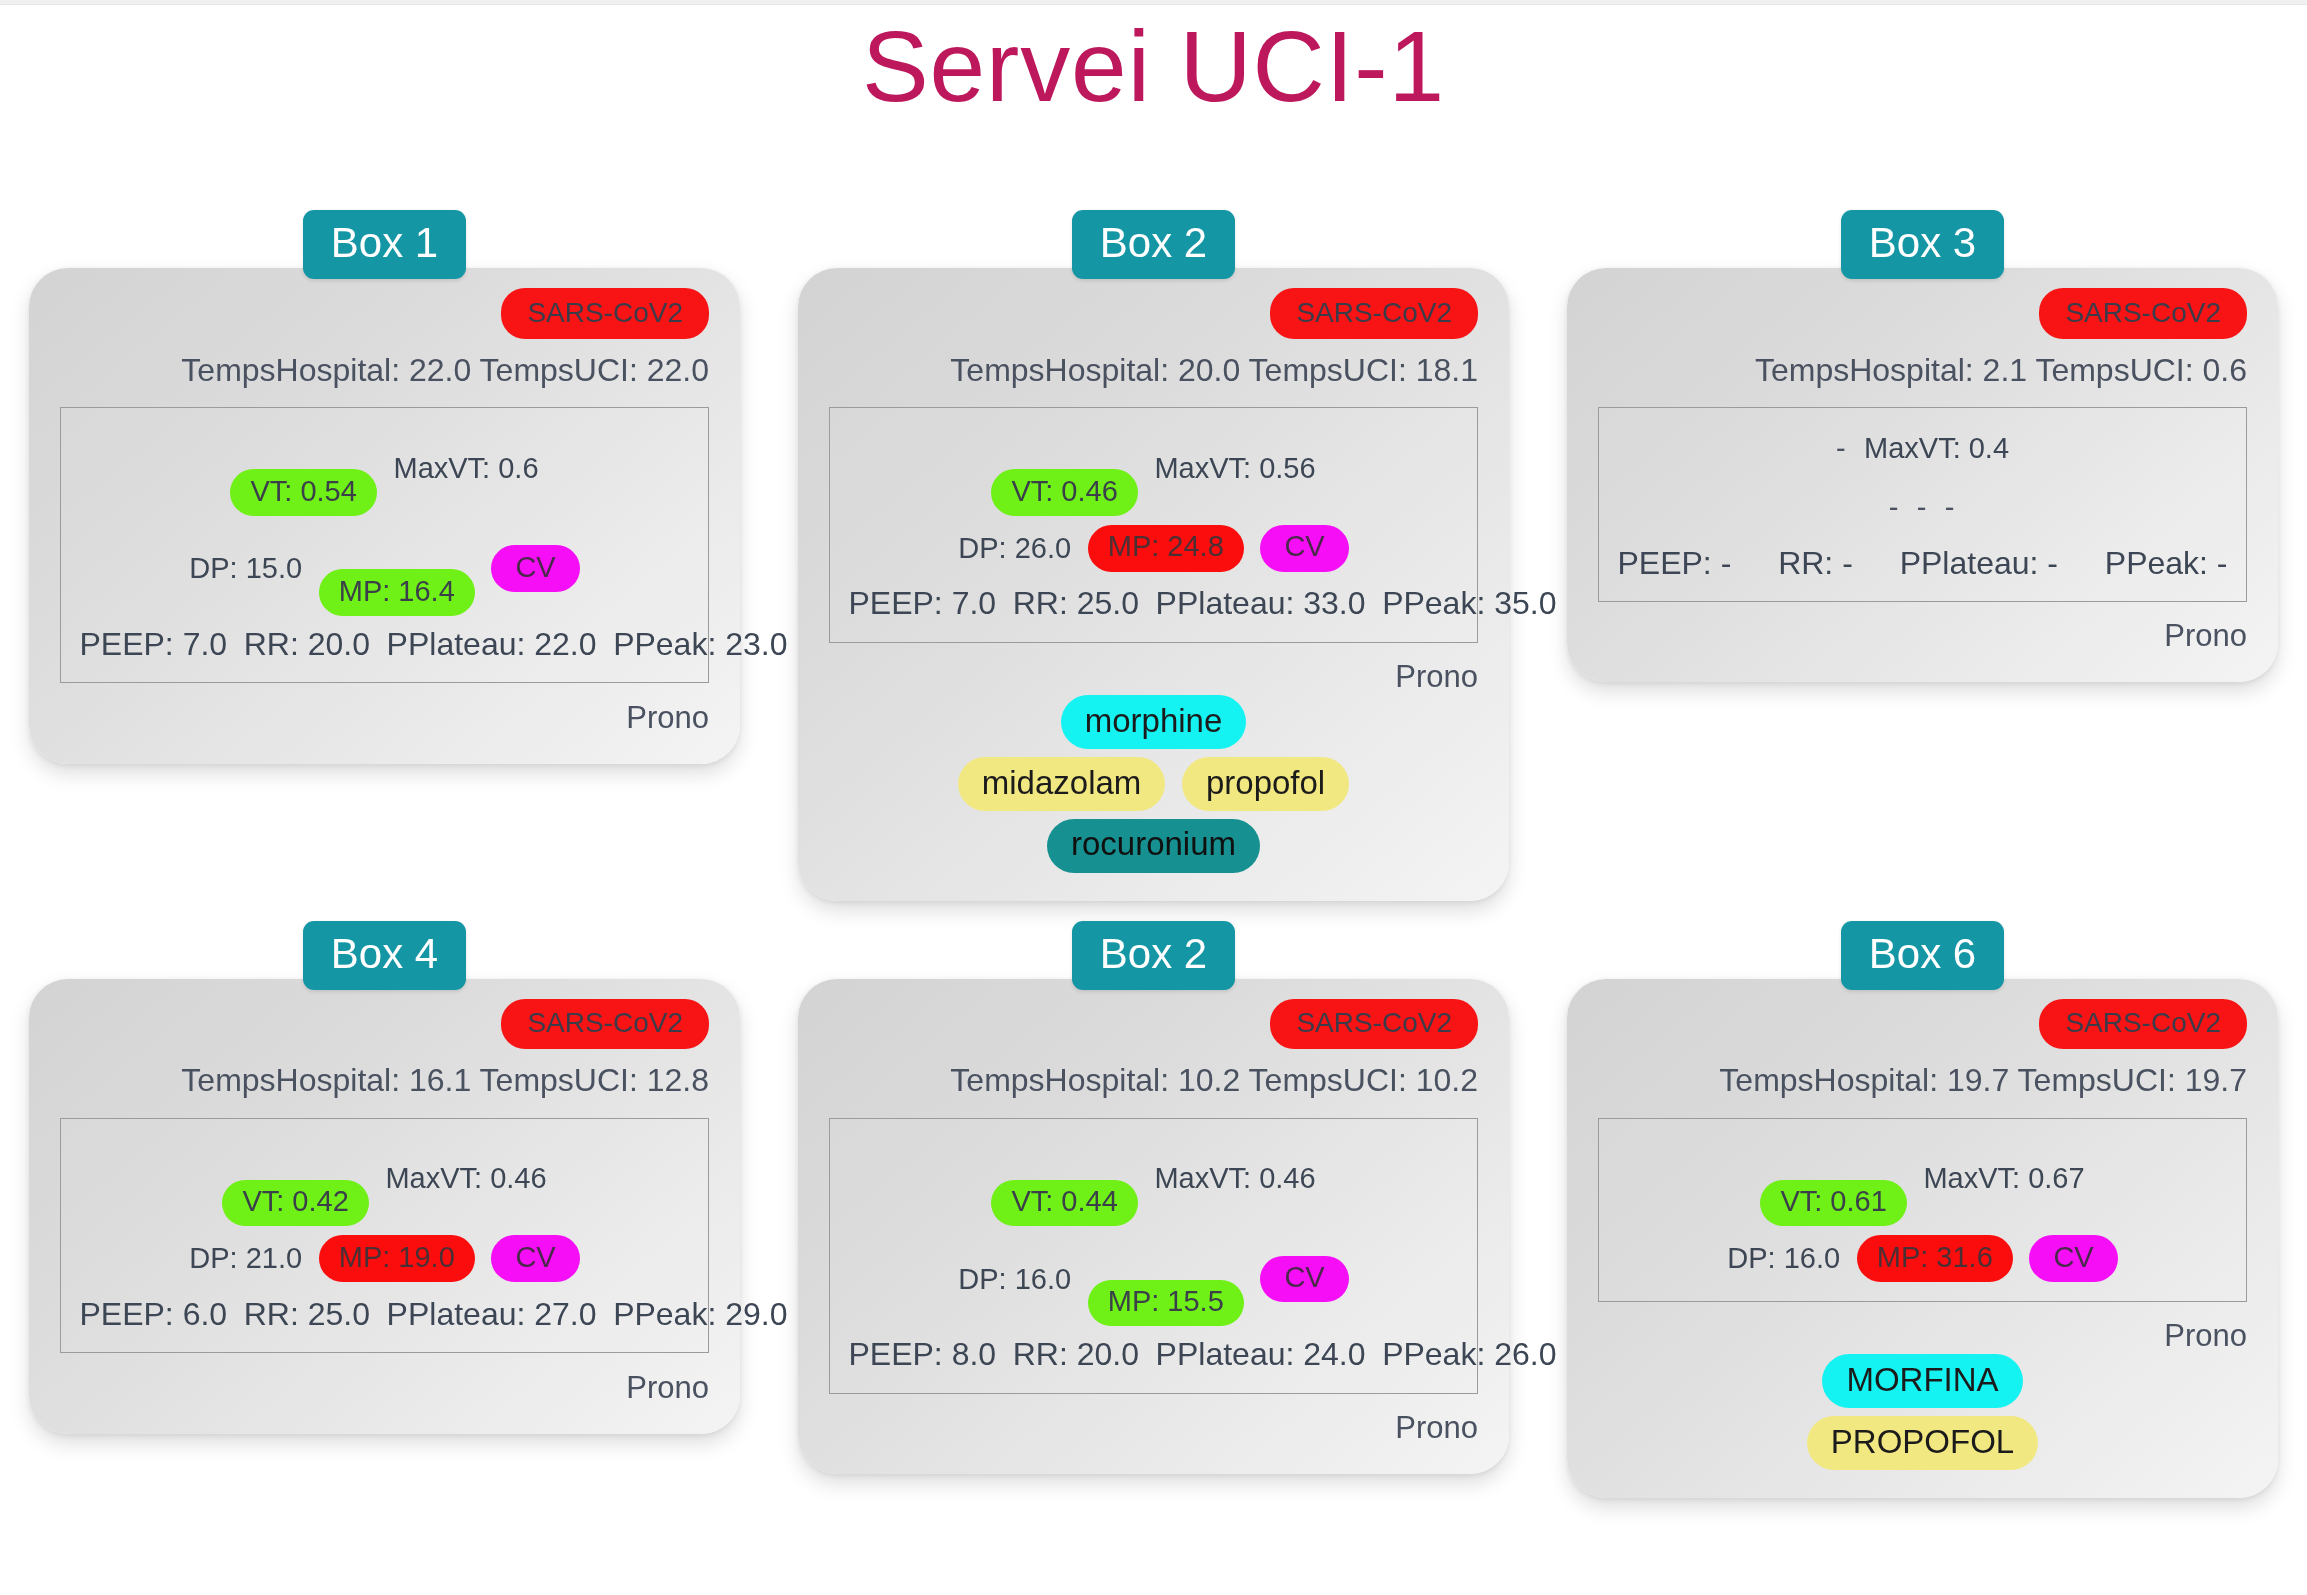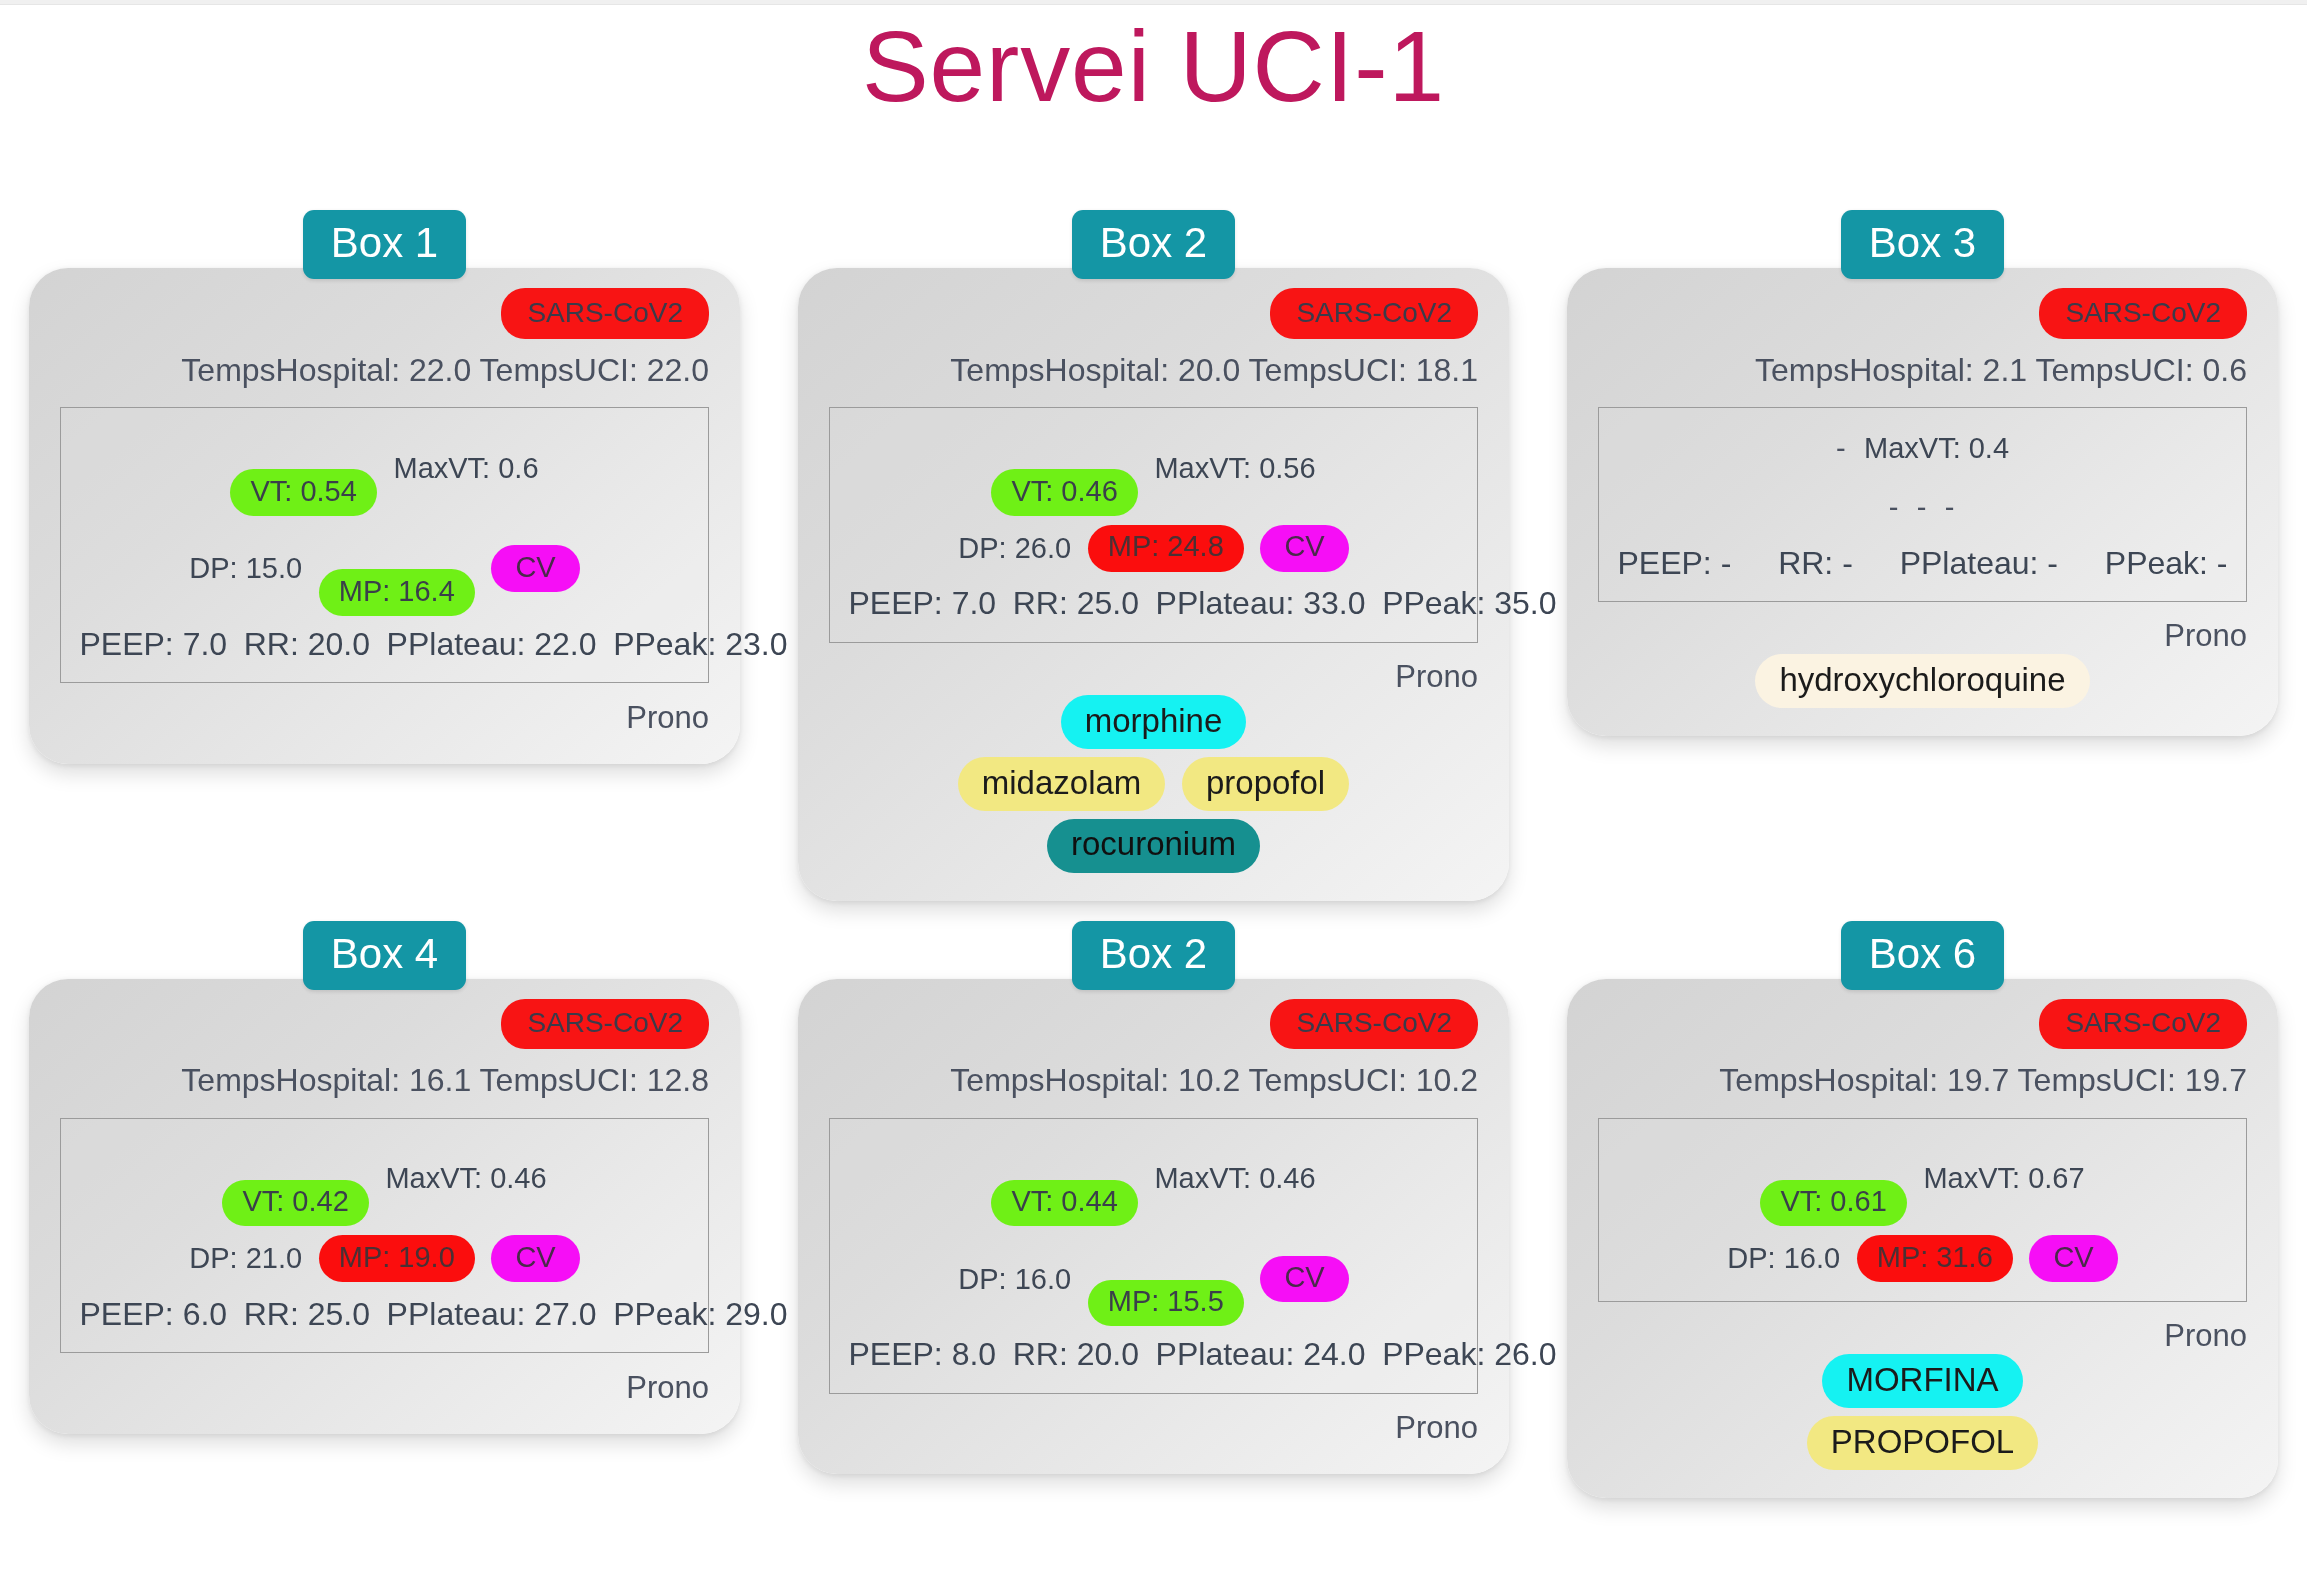--- a/index.html
+++ b/index.html
@@ -284,25 +284,20 @@
               <span class="metric dash">-</span>
             </div>
             <div class="vent-row row3">
               <span class="row3-cell">PEEP: -</span>
               <span class="row3-cell">RR: -</span>
               <span class="row3-cell">PPlateau: -</span>
               <span class="row3-cell">PPeak: -</span>
             </div>
           </div>
           <div class="prono">Prono</div>
-          <div class="meds">
-            <div class="med-line">
-              <span class="med cream">hydroxychloroquine</span>
-            </div>
-          </div>
         </div>
       </div>
       <div class="cell">
         <div class="box-tab">Box 4</div>
         <div class="card">
           <div class="badge-sars">SARS-CoV2</div>
           <div class="stay-line">TempsHospital: 16.1 TempsUCI: 12.8</div>
           <div class="vent-table">
             <div class="vent-row">
               <span class="pill green">VT: 0.42</span>

